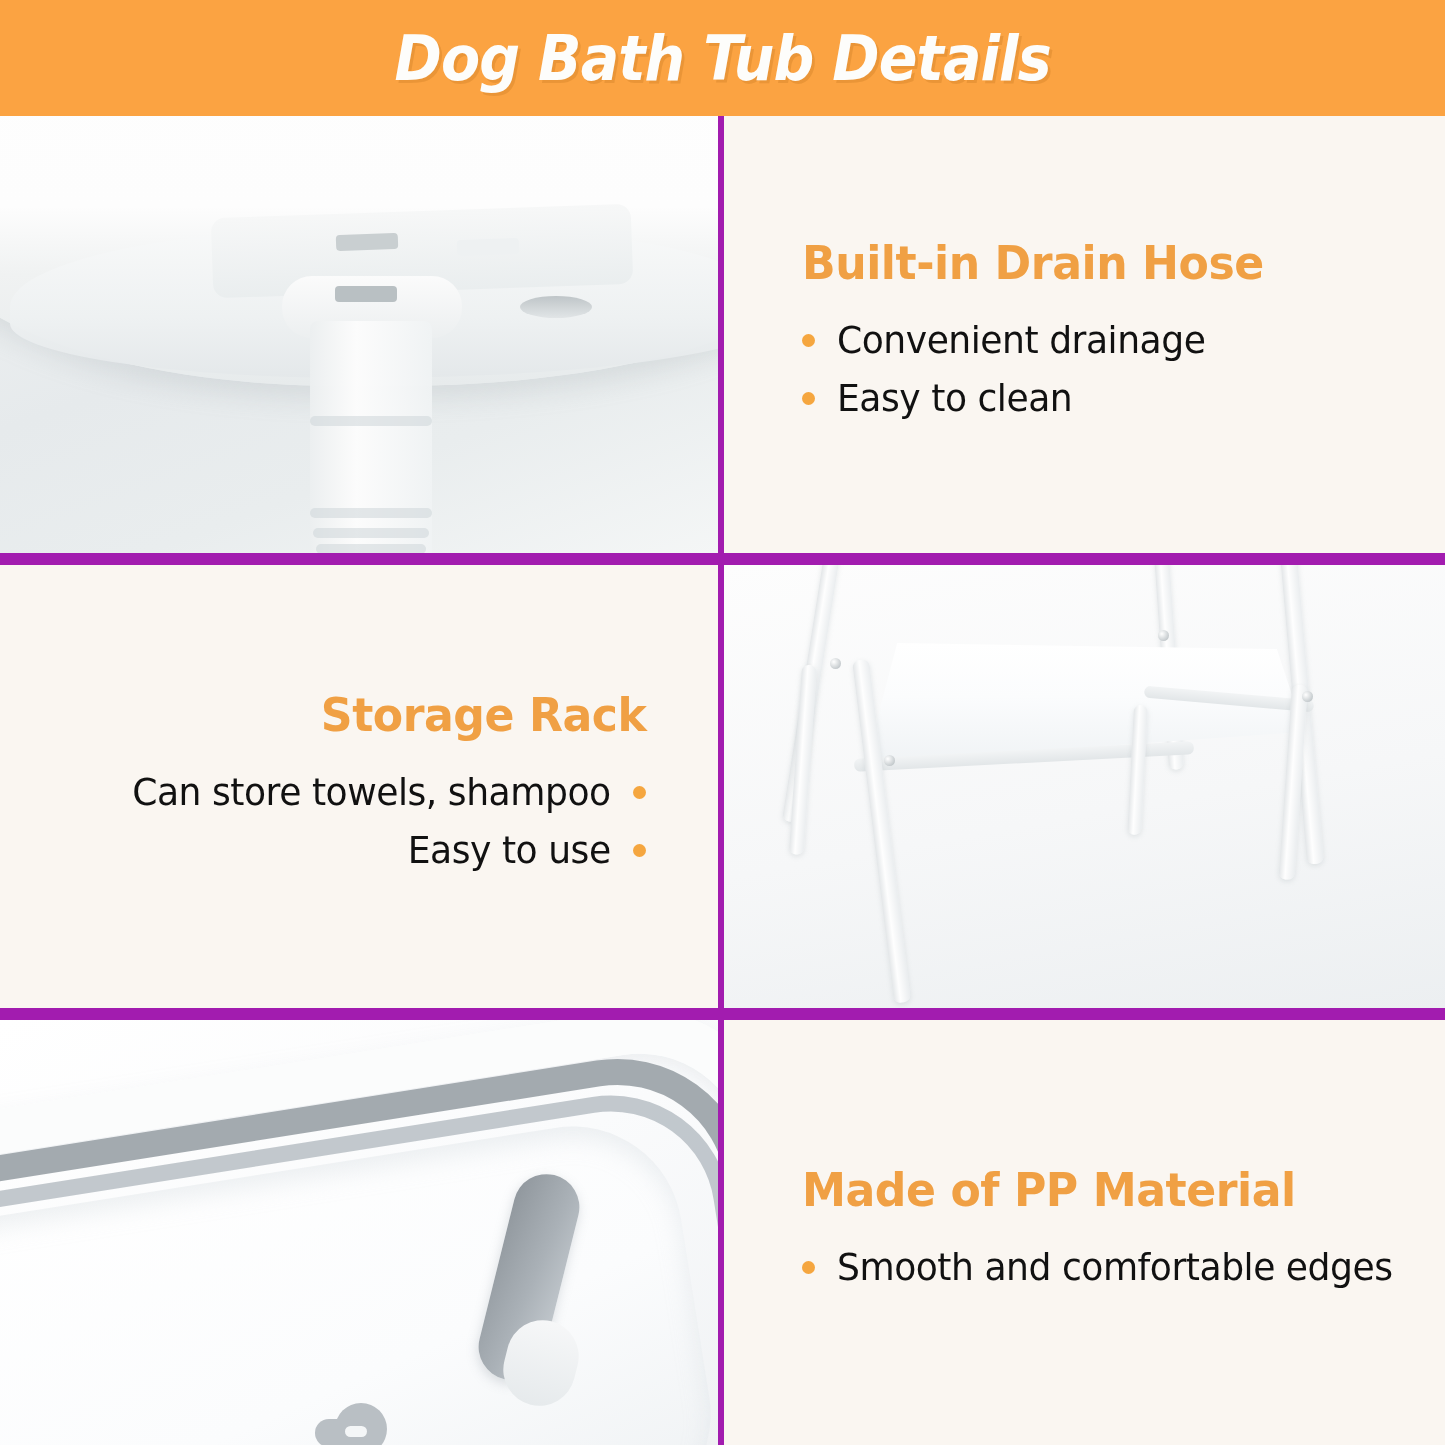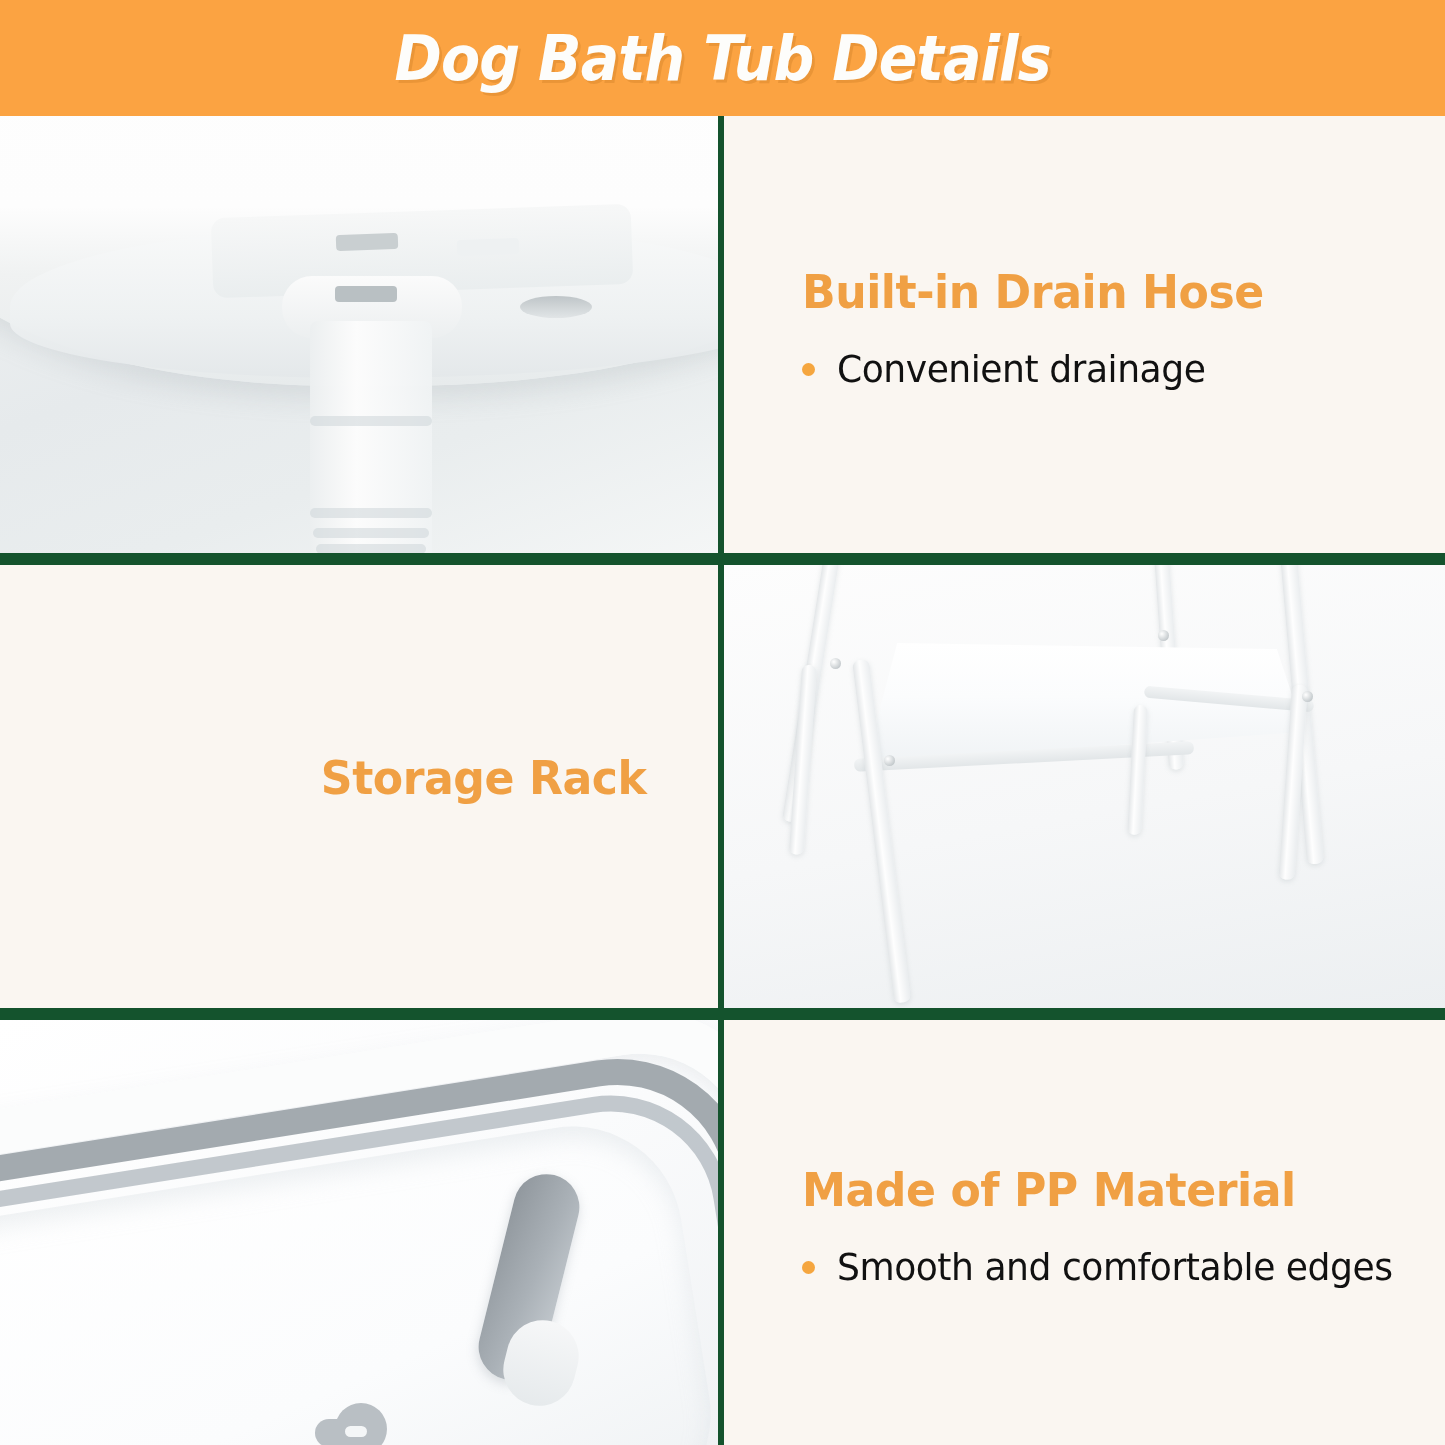--- a/index.html
+++ b/index.html
@@ -10,21 +10,21 @@
   body {
     width: 1445px;
     height: 1445px;
     font-family: "Liberation Sans", sans-serif;
     overflow: hidden;
   }
   .page {
     position: relative;
     width: 1445px;
     height: 1445px;
-    background: #14532d;
+    background: #a21caf;
     border-radius: 14px;
   }
 
   
   .banner {
     position: absolute;
     left: 0; top: 0;
     width: 1445px;
     height: 116px;
     background: #fba342;
@@ -353,29 +353,41 @@
         </div>
       </div>
 
       <div class="cell cell-right text-panel align-left">
         <div class="feature-title">Built-in Drain Hose</div>
         <ul class="bullets">
           <li class="bullet-row">
             <span class="dot"></span>
             <span class="bullet-text">Convenient drainage</span>
           </li>
+          <li class="bullet-row">
+            <span class="dot"></span>
+            <span class="bullet-text">Easy to clean</span>
+          </li>
         </ul>
       </div>
     </div>
 
     <div class="row row-2">
 
       <div class="cell cell-left text-panel align-right">
         <div class="feature-title">Storage Rack</div>
         <ul class="bullets">
+          <li class="bullet-row rtl">
+            <span class="dot"></span>
+            <span class="bullet-text">Can store towels, shampoo</span>
+          </li>
+          <li class="bullet-row rtl">
+            <span class="dot"></span>
+            <span class="bullet-text">Easy to use</span>
+          </li>
         </ul>
       </div>
 
       <div class="cell cell-right">
         <div class="photo photo-rack">
           <div class="leg leg-fl"></div>
           <div class="leg leg-bl"></div>
           <div class="leg leg-br"></div>
           <div class="leg leg-fr"></div>
           <div class="shelf-fabric"></div>

